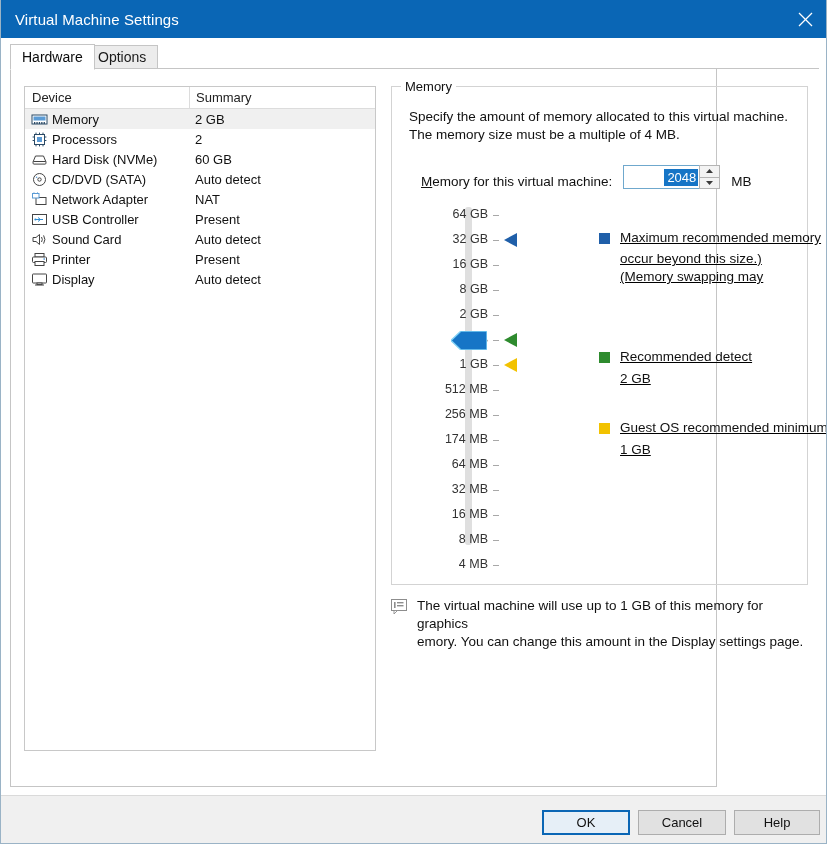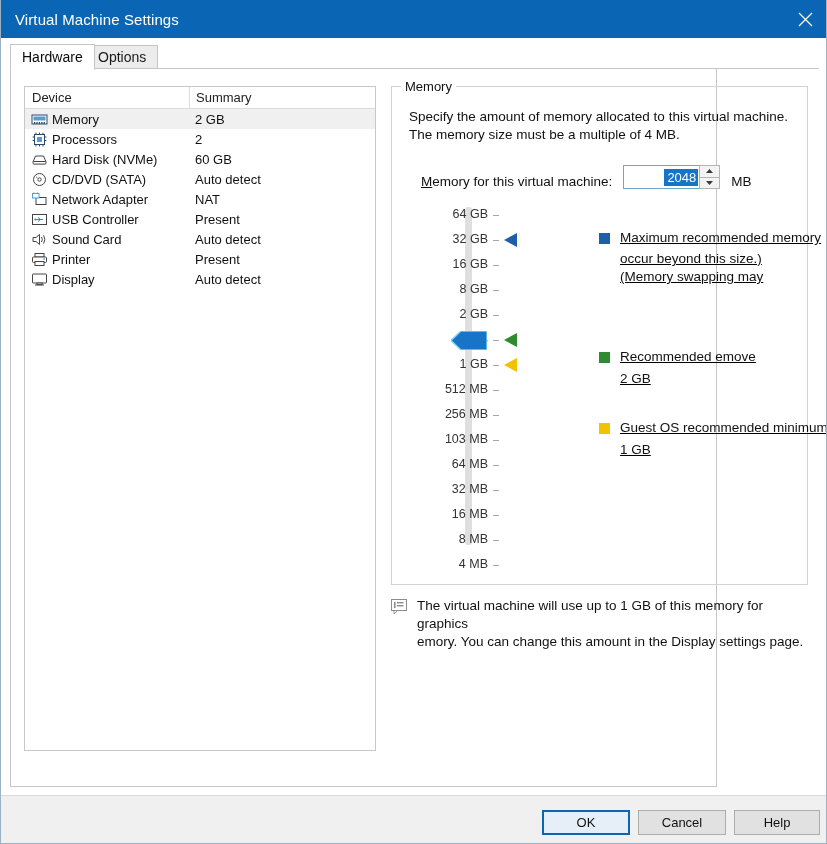--- a/index.html
+++ b/index.html
@@ -464,21 +464,21 @@
             <div class="scale-label" style="top: 97px;">2 GB</div>
             <div class="scale-tick" style="top: 105px;"></div>
             <div class="scale-label" style="top: 122px;">2 GB</div>
             <div class="scale-tick" style="top: 130px;"></div>
             <div class="scale-label" style="top: 147px;">1 GB</div>
             <div class="scale-tick" style="top: 155px;"></div>
             <div class="scale-label" style="top: 172px;">512 MB</div>
             <div class="scale-tick" style="top: 180px;"></div>
             <div class="scale-label" style="top: 197px;">256 MB</div>
             <div class="scale-tick" style="top: 205px;"></div>
-            <div class="scale-label" style="top: 222px;">103 MB</div>
+            <div class="scale-label" style="top: 222px;">174 MB</div>
             <div class="scale-tick" style="top: 230px;"></div>
             <div class="scale-label" style="top: 247px;">64 MB</div>
             <div class="scale-tick" style="top: 255px;"></div>
             <div class="scale-label" style="top: 272px;">32 MB</div>
             <div class="scale-tick" style="top: 280px;"></div>
             <div class="scale-label" style="top: 297px;">16 MB</div>
             <div class="scale-tick" style="top: 305px;"></div>
             <div class="scale-label" style="top: 322px;">8 MB</div>
             <div class="scale-tick" style="top: 330px;"></div>
             <div class="scale-label" style="top: 347px;">4 MB</div>
@@ -506,21 +506,21 @@
         <div class="lg-item" style="top:0">
           <div class="lg-swatch" style="background: rgb(31, 95, 169);"></div>
           <div class="lg-title">Maximum recommended memory</div>
           <div class="lg-note">
             <div>occur beyond this size.)</div>
             <div>(Memory swapping may</div>
           </div>
         </div>
         <div class="lg-item" style="top:119px">
           <div class="lg-swatch" style="background: rgb(46, 139, 46);"></div>
-          <div class="lg-title">Recommended emove</div>
+          <div class="lg-title">Recommended detect</div>
           <div class="lg-val">2 GB</div>
         </div>
         <div class="lg-item" style="top:190px">
           <div class="lg-swatch" style="background: rgb(242, 194, 0);"></div>
           <div class="lg-title">Guest OS recommended minimum</div>
           <div class="lg-val">1 GB</div>
         </div>
       </div>
     </div>
 

